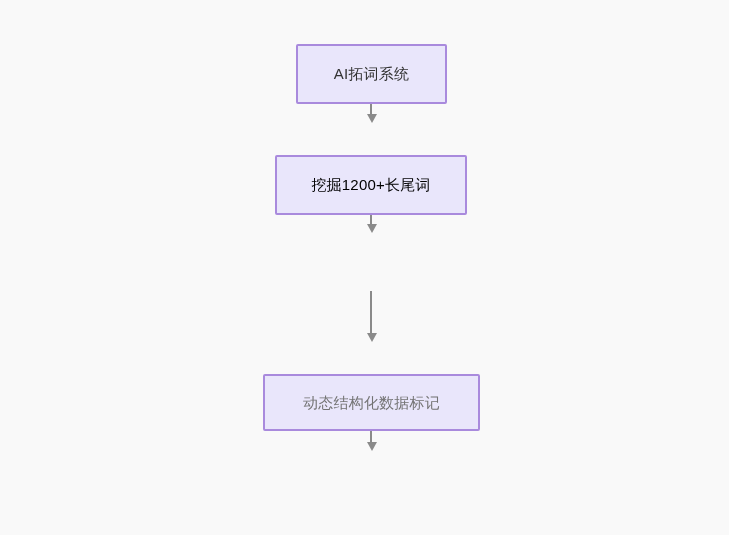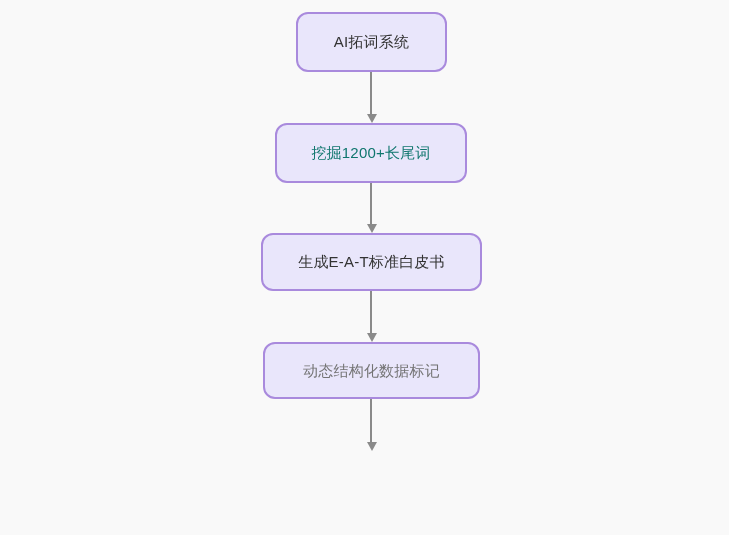--- a/index.html
+++ b/index.html
@@ -16,29 +16,30 @@
   #canvas {
     position: relative;
     width: 729px;
     height: 535px;
   }
   .node {
     position: absolute;
     box-sizing: border-box;
     background: #e9e6fb;
     border: 2px solid #0ea5e9;
-    border-radius: 12px;
+    border-radius: 2px;
     display: flex;
     align-items: center;
     justify-content: center;
     color: #333333;
     font-size: 15px;
     line-height: 1.2;
     letter-spacing: 0.2px;
     white-space: nowrap;
+    margin-top: 32px;
   }
   .node-label {
     display: block;
   }
   .edge {
     position: absolute;
     width: 0;
     height: 0;
   }
   .edge-line {
@@ -74,22 +75,19 @@
       <div class="edge-line" style="height: 43px; background: rgb(138, 138, 138); left: -1px;"></div>
       <div class="edge-head" style="top: 42px; border-top-color: rgb(138, 138, 138);"></div>
     </div>
     <div class="edge" style="left: 371px; top: 399px;">
       <div class="edge-line" style="height: 44px; background: rgb(138, 138, 138); left: -1px;"></div>
       <div class="edge-head" style="top: 43px; border-top-color: rgb(138, 138, 138);"></div>
     </div>
     <div class="node" style="left: 296px; top: 12px; width: 151px; height: 60px; background: rgb(233, 230, 251); border-color: rgb(169, 138, 221); color: rgb(51, 51, 51);">
       <span class="node-label">AI拓词系统</span>
     </div>
-    <div class="node" style="left: 275px; top: 123px; width: 192px; height: 60px; background: rgb(233, 230, 251); border-color: rgb(169, 138, 221); color: #0f766e;">
+    <div class="node" style="left: 275px; top: 123px; width: 192px; height: 60px; background: rgb(233, 230, 251); border-color: rgb(169, 138, 221); color: #000000;">
       <span class="node-label">挖掘1200+长尾词</span>
-    </div>
-    <div class="node" style="left: 261px; top: 233px; width: 221px; height: 58px; background: rgb(233, 230, 251); border-color: rgb(169, 138, 221); color: rgb(51, 51, 51);">
-      <span class="node-label">生成E-A-T标准白皮书</span>
     </div>
     <div class="node" style="left: 263px; top: 342px; width: 217px; height: 57px; background: rgb(233, 230, 251); border-color: rgb(169, 138, 221); color: #737373;">
       <span class="node-label">动态结构化数据标记</span>
     </div>
   </div>
 
 </body></html>

